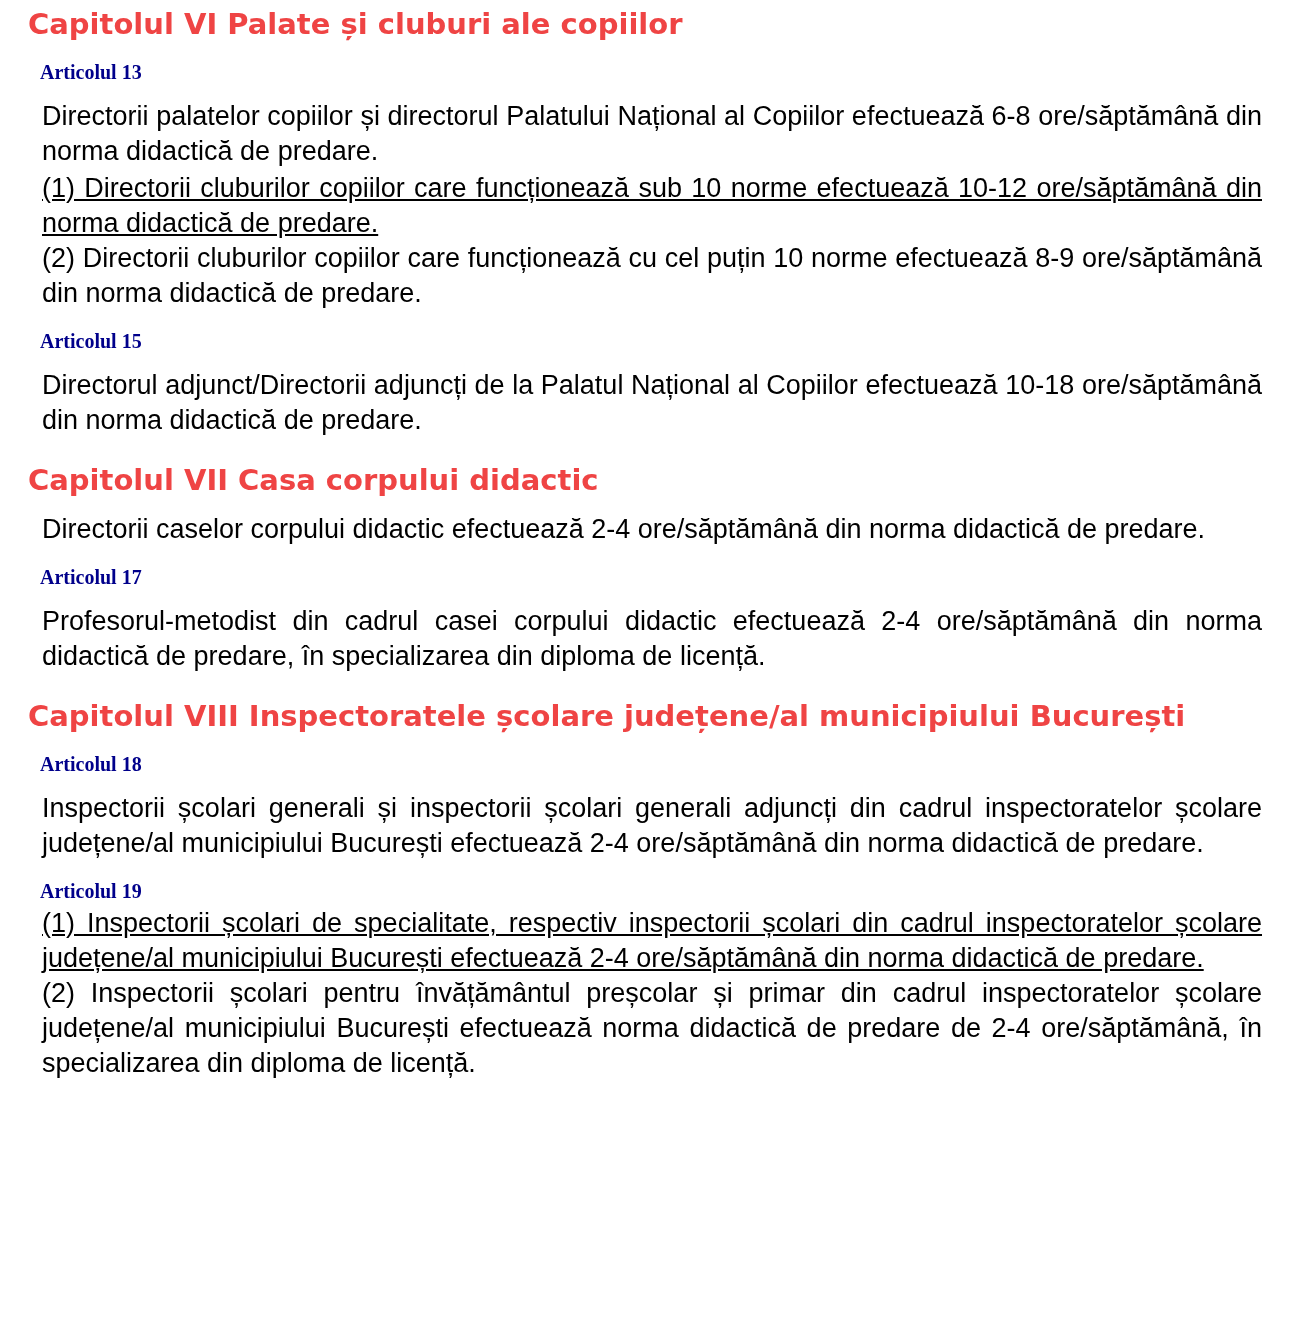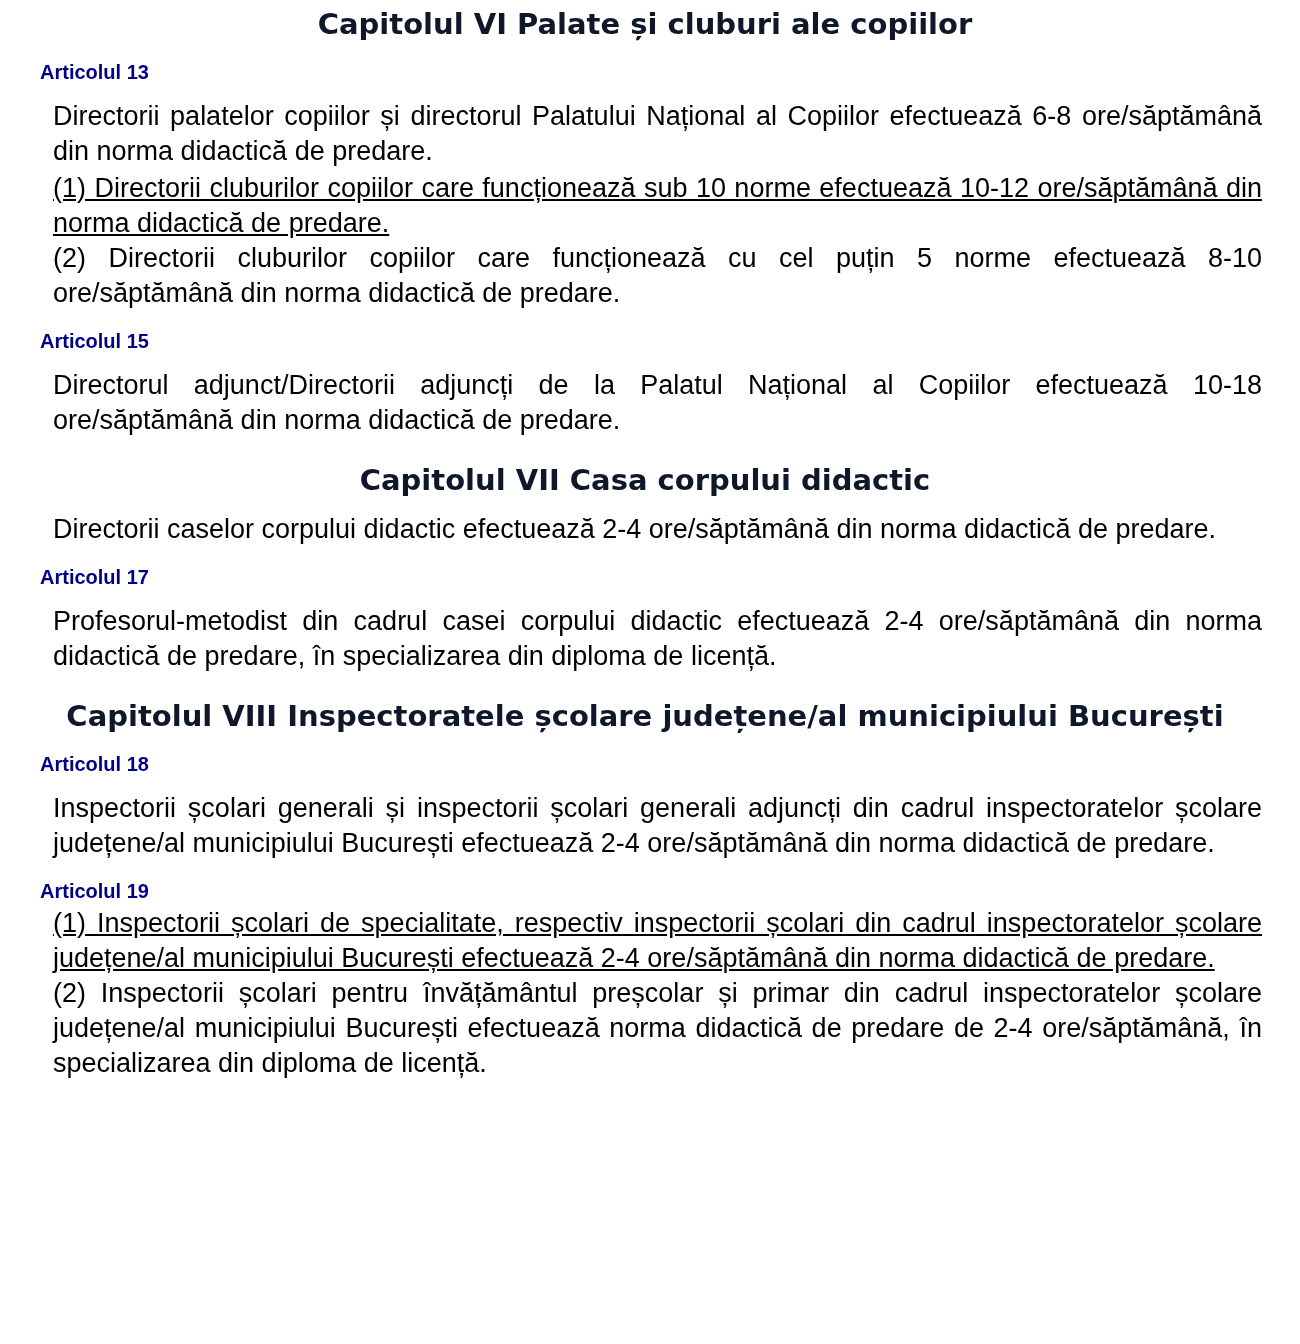--- a/index.html
+++ b/index.html
@@ -14,61 +14,60 @@
     -webkit-font-smoothing: antialiased;
   }
   .doc {
     padding: 6px 38px 8px 38px;
   }
   .chapter {
     font-family: "DejaVu Sans", sans-serif;
     font-weight: bold;
     font-size: 29px;
     line-height: 36px;
-    color: #0f172a;
+    color: #ef4444;
     margin: 24px 0 0 -10px;
     padding: 0;
-    text-align: center;
   }
   .chapter.first {
     margin-top: 0;
   }
   .article {
-    font-family: Liberation Sans, sans-serif;
+    font-family: Liberation Serif, serif;
     font-weight: bold;
     font-size: 20px;
     line-height: 25px;
     color: #00008b;
     margin: 18px 0 0 2px;
     padding: 0;
   }
   .para {
     font-size: 27px;
     line-height: 35px;
     text-align: justify;
-    margin: 14px 0 0 15px;
+    margin: 14px 0 0 4px;
     padding: 0;
   }
   .para.tight {
     margin-top: 2px;
     text-decoration: underline;
   }
   .para.cont {
     margin-top: 0;
   }
 </style>
 </head>
 <body>
 
 <div class="doc">
   <h1 class="chapter first">Capitolul VI Palate și cluburi ale copiilor</h1>
   <h2 class="article">Articolul 13</h2>
   <p class="para">Directorii palatelor copiilor și directorul Palatului Național al Copiilor efectuează 6-8 ore/săptămână din norma didactică de predare.</p>
   <p class="para tight">(1) Directorii cluburilor copiilor care funcționează sub 10 norme efectuează 10-12 ore/săptămână din norma didactică de predare.</p>
-  <p class="para cont">(2) Directorii cluburilor copiilor care funcționează cu cel puțin 5 norme efectuează 8-10 ore/săptămână din norma didactică de predare.</p>
+  <p class="para cont">(2) Directorii cluburilor copiilor care funcționează cu cel puțin 10 norme efectuează 8-9 ore/săptămână din norma didactică de predare.</p>
   <h2 class="article">Articolul 15</h2>
   <p class="para">Directorul adjunct/Directorii adjuncți de la Palatul Național al Copiilor efectuează 10-18 ore/săptămână din norma didactică de predare.</p>
   <h1 class="chapter">Capitolul VII Casa corpului didactic</h1>
   <p class="para">Directorii caselor corpului didactic efectuează 2-4 ore/săptămână din norma didactică de predare.</p>
   <h2 class="article">Articolul 17</h2>
   <p class="para">Profesorul-metodist din cadrul casei corpului didactic efectuează 2-4 ore/săptămână din norma didactică de predare, în specializarea din diploma de licență.</p>
   <h1 class="chapter">Capitolul VIII Inspectoratele școlare județene/al municipiului București</h1>
   <h2 class="article">Articolul 18</h2>
   <p class="para">Inspectorii școlari generali și inspectorii școlari generali adjuncți din cadrul inspectoratelor școlare județene/al municipiului București efectuează 2-4 ore/săptămână din norma didactică de predare.</p>
   <h2 class="article">Articolul 19</h2>

